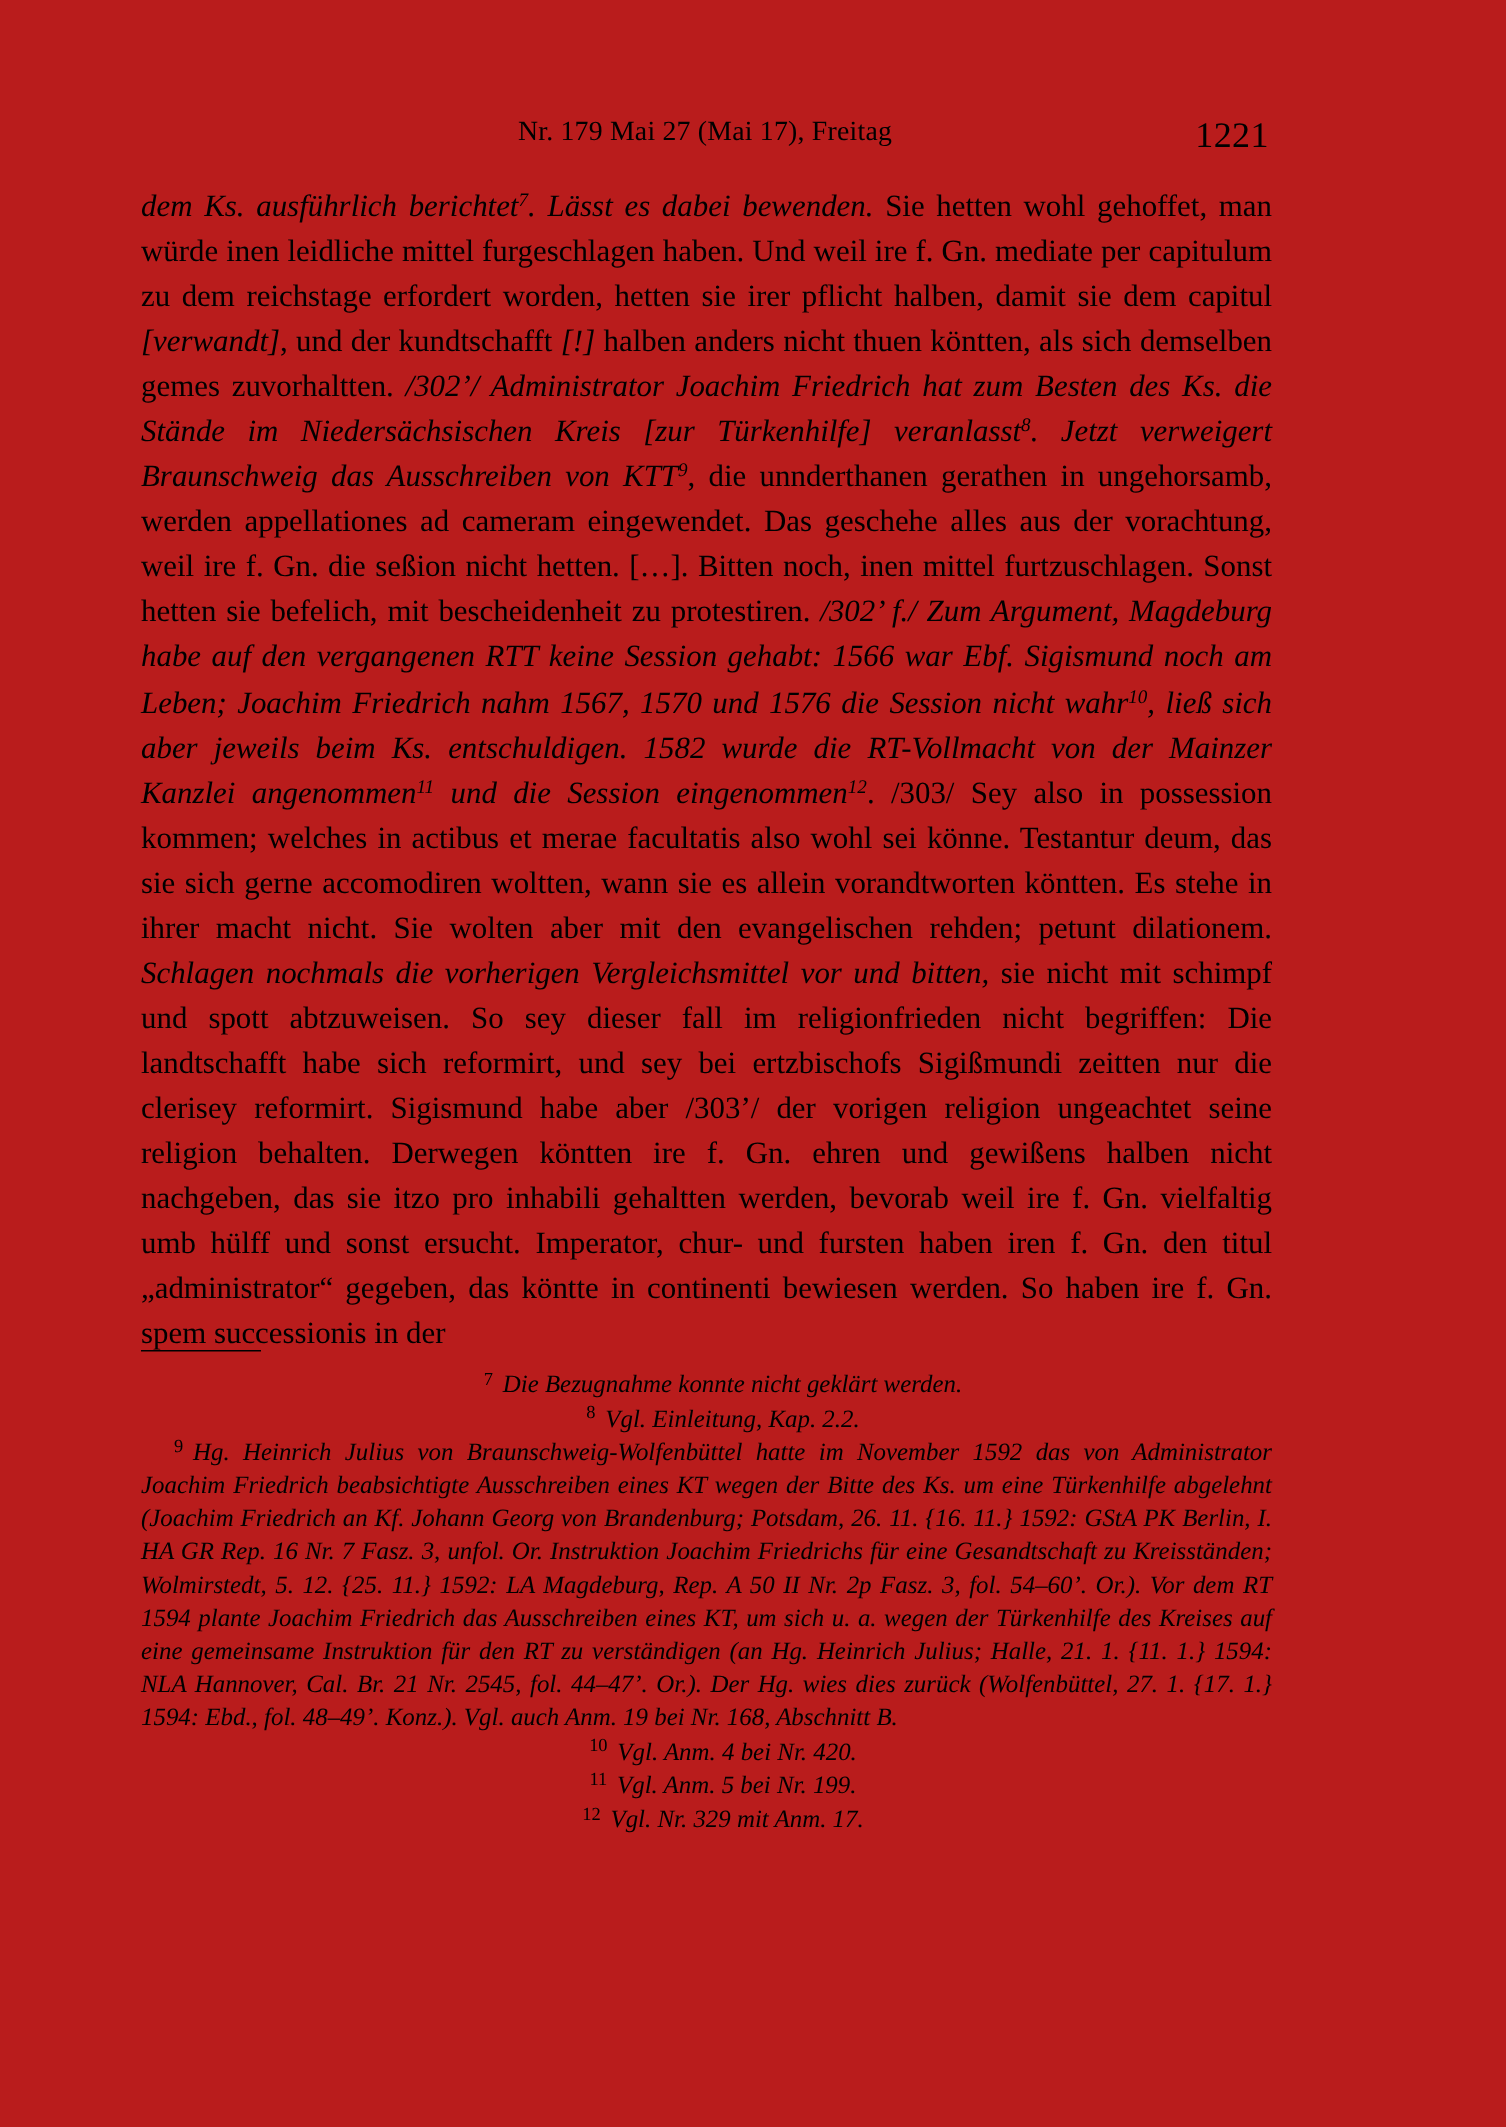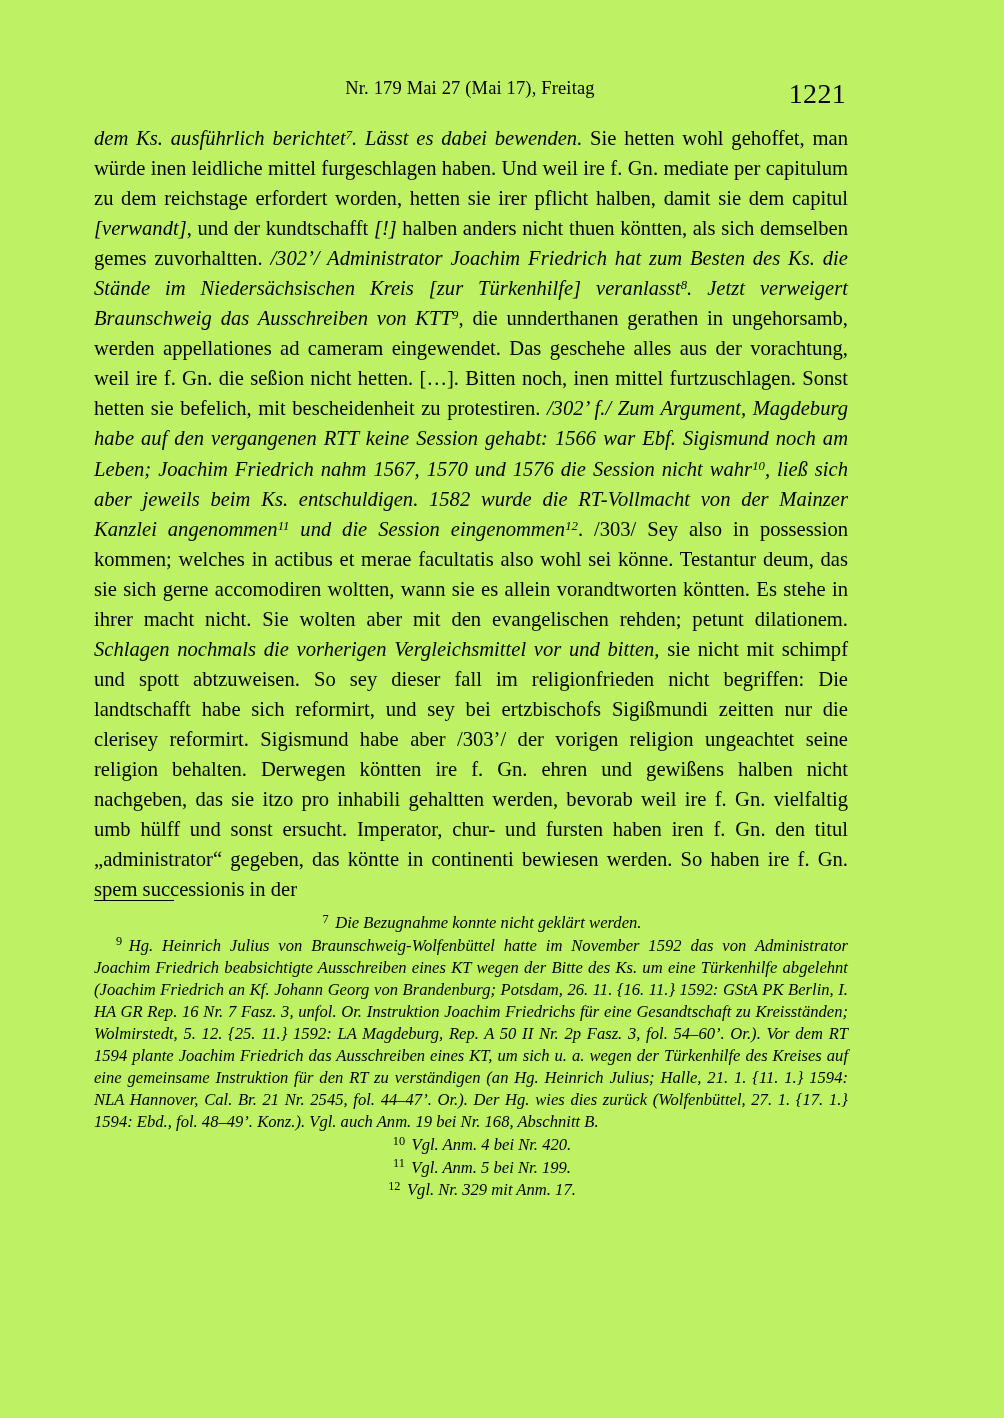--- a/index.html
+++ b/index.html
@@ -11,21 +11,21 @@
   body {
     font-family: "Liberation Serif", "DejaVu Serif", serif;
     color: #000000;
     -webkit-font-smoothing: antialiased;
   }
   .page {
     position: relative;
     width: 1004px;
     height: 1418px;
     margin: 0 auto;
-    background: #bef264;
+    background: #b91c1c;
     box-sizing: border-box;
     overflow: hidden;
   }
 
   
   .running-head {
     position: absolute;
     left: 94px;
     top: 78px;
     width: 752px;
@@ -36,21 +36,21 @@
     font-size: 18.5px;
     letter-spacing: 0.15px;
   }
   .running-head .rh-title {
     white-space: nowrap;
   }
   .running-head .rh-folio {
     position: absolute;
     right: 0;
     top: 0;
-    font-size: 28px;
+    font-size: 24px;
     letter-spacing: 0.3px;
   }
 
   
   .body-block {
     position: absolute;
     left: 94px;
     top: 123px;
     width: 754px;
     font-size: 20.6px;
@@ -118,20 +118,21 @@
   </div>
 
   <div class="body-block">
     <p id="body-paragraph"><span class="it">dem Ks. ausführlich berichtet</span><sup class="fn-it">7</sup><span class="it">. Lässt es dabei bewenden.</span><span> Sie hetten wohl gehoffet, man würde inen leidliche mittel furgeschlagen haben. Und weil ire f. Gn. mediate per capitulum zu dem reichstage erfordert worden, hetten sie irer pflicht halben, damit sie dem capitul </span><span class="it">[verwandt]</span><span>, und der kundtschafft </span><span class="it">[!]</span><span> halben anders nicht thuen köntten, als sich demselben gemes zuvorhaltten. </span><span class="it">/302’/ Administrator Joachim Friedrich hat zum Besten des Ks. die Stände im Niedersächsischen Kreis [zur Türkenhilfe] veranlasst</span><sup class="fn-it">8</sup><span class="it">. Jetzt verweigert Braunschweig das Ausschreiben von KTT</span><sup class="fn-it">9</sup><span>, die unnderthanen gerathen in ungehorsamb, werden appellationes ad cameram eingewendet. Das geschehe alles aus der vorachtung, weil ire f. Gn. die seßion nicht hetten. […]. Bitten noch, inen mittel furtzuschlagen. Sonst hetten sie befelich, mit bescheidenheit zu protestiren. </span><span class="it">/302’ f./ Zum Argument, Magdeburg habe auf den vergangenen RTT keine Session gehabt: 1566 war Ebf. Sigismund noch am Leben; Joachim Friedrich nahm 1567, 1570 und 1576 die Session nicht wahr</span><sup class="fn-it">10</sup><span class="it">, ließ sich aber jeweils beim Ks. entschuldigen. 1582 wurde die RT-Vollmacht von der Mainzer Kanzlei angenommen</span><sup class="fn-it">11</sup><span class="it"> und die Session eingenommen</span><sup class="fn-it">12</sup><span>. /303/ Sey also in possession kommen; welches in actibus et merae facultatis also wohl sei könne. Testantur deum, das sie sich gerne accomodiren woltten, wann sie es allein vorandtworten köntten. Es stehe in ihrer macht nicht. Sie wolten aber mit den evangelischen rehden; petunt dilationem. </span><span class="it">Schlagen nochmals die vorherigen Vergleichsmittel vor und bitten,</span><span> sie nicht mit schimpf und spott abtzuweisen. So sey dieser fall im religionfrieden nicht begriffen: Die landtschafft habe sich reformirt, und sey bei ertzbischofs Sigißmundi zeitten nur die clerisey reformirt. Sigismund habe aber /303’/ der vorigen religion ungeachtet seine religion behalten. Derwegen köntten ire f. Gn. ehren und gewißens halben nicht nachgeben, das sie itzo pro inhabili gehaltten werden, bevorab weil ire f. Gn. vielfaltig umb hülff und sonst ersucht. Imperator, chur- und fursten haben iren f. Gn. den titul „administrator“ gegeben, das köntte in continenti bewiesen werden. So haben ire f. Gn. spem successionis in der</span></p>
   </div>
 
   <div class="footnotes">
     <div class="fn-rule"></div>
     <div id="footnote-list">
         <p class="fn-item short"><span class="fn-num">7</span><span>Die Bezugnahme konnte nicht geklärt werden.</span></p>
+        <p class="fn-item short"><span class="fn-num">8</span><span>Vgl. Einleitung, Kap. 2.2.</span></p>
         <p class="fn-item"><span class="fn-num">9</span><span>Hg. Heinrich Julius von Braunschweig-Wolfenbüttel hatte im November 1592 das von Administrator Joachim Friedrich beabsichtigte Ausschreiben eines KT wegen der Bitte des Ks. um eine Türkenhilfe abgelehnt (Joachim Friedrich an Kf. Johann Georg von Brandenburg; Potsdam, 26. 11. {16. 11.} 1592: GStA PK Berlin, I. HA GR Rep. 16 Nr. 7 Fasz. 3, unfol. Or. Instruktion Joachim Friedrichs für eine Gesandtschaft zu Kreisständen; Wolmirstedt, 5. 12. {25. 11.} 1592: LA Magdeburg, Rep. A 50 II Nr. 2p Fasz. 3, fol. 54–60’. Or.). Vor dem RT 1594 plante Joachim Friedrich das Ausschreiben eines KT, um sich u. a. wegen der Türkenhilfe des Kreises auf eine gemeinsame Instruktion für den RT zu verständigen (an Hg. Heinrich Julius; Halle, 21. 1. {11. 1.} 1594: NLA Hannover, Cal. Br. 21 Nr. 2545, fol. 44–47’. Or.). Der Hg. wies dies zurück (Wolfenbüttel, 27. 1. {17. 1.} 1594: Ebd., fol. 48–49’. Konz.). Vgl. auch Anm. 19 bei Nr. 168, Abschnitt B.</span></p>
         <p class="fn-item short"><span class="fn-num">10</span><span>Vgl. Anm. 4 bei Nr. 420.</span></p>
         <p class="fn-item short"><span class="fn-num">11</span><span>Vgl. Anm. 5 bei Nr. 199.</span></p>
         <p class="fn-item short"><span class="fn-num">12</span><span>Vgl. Nr. 329 mit Anm. 17.</span></p>
       </div>
   </div>
 
 </div>
 
 </body></html>

